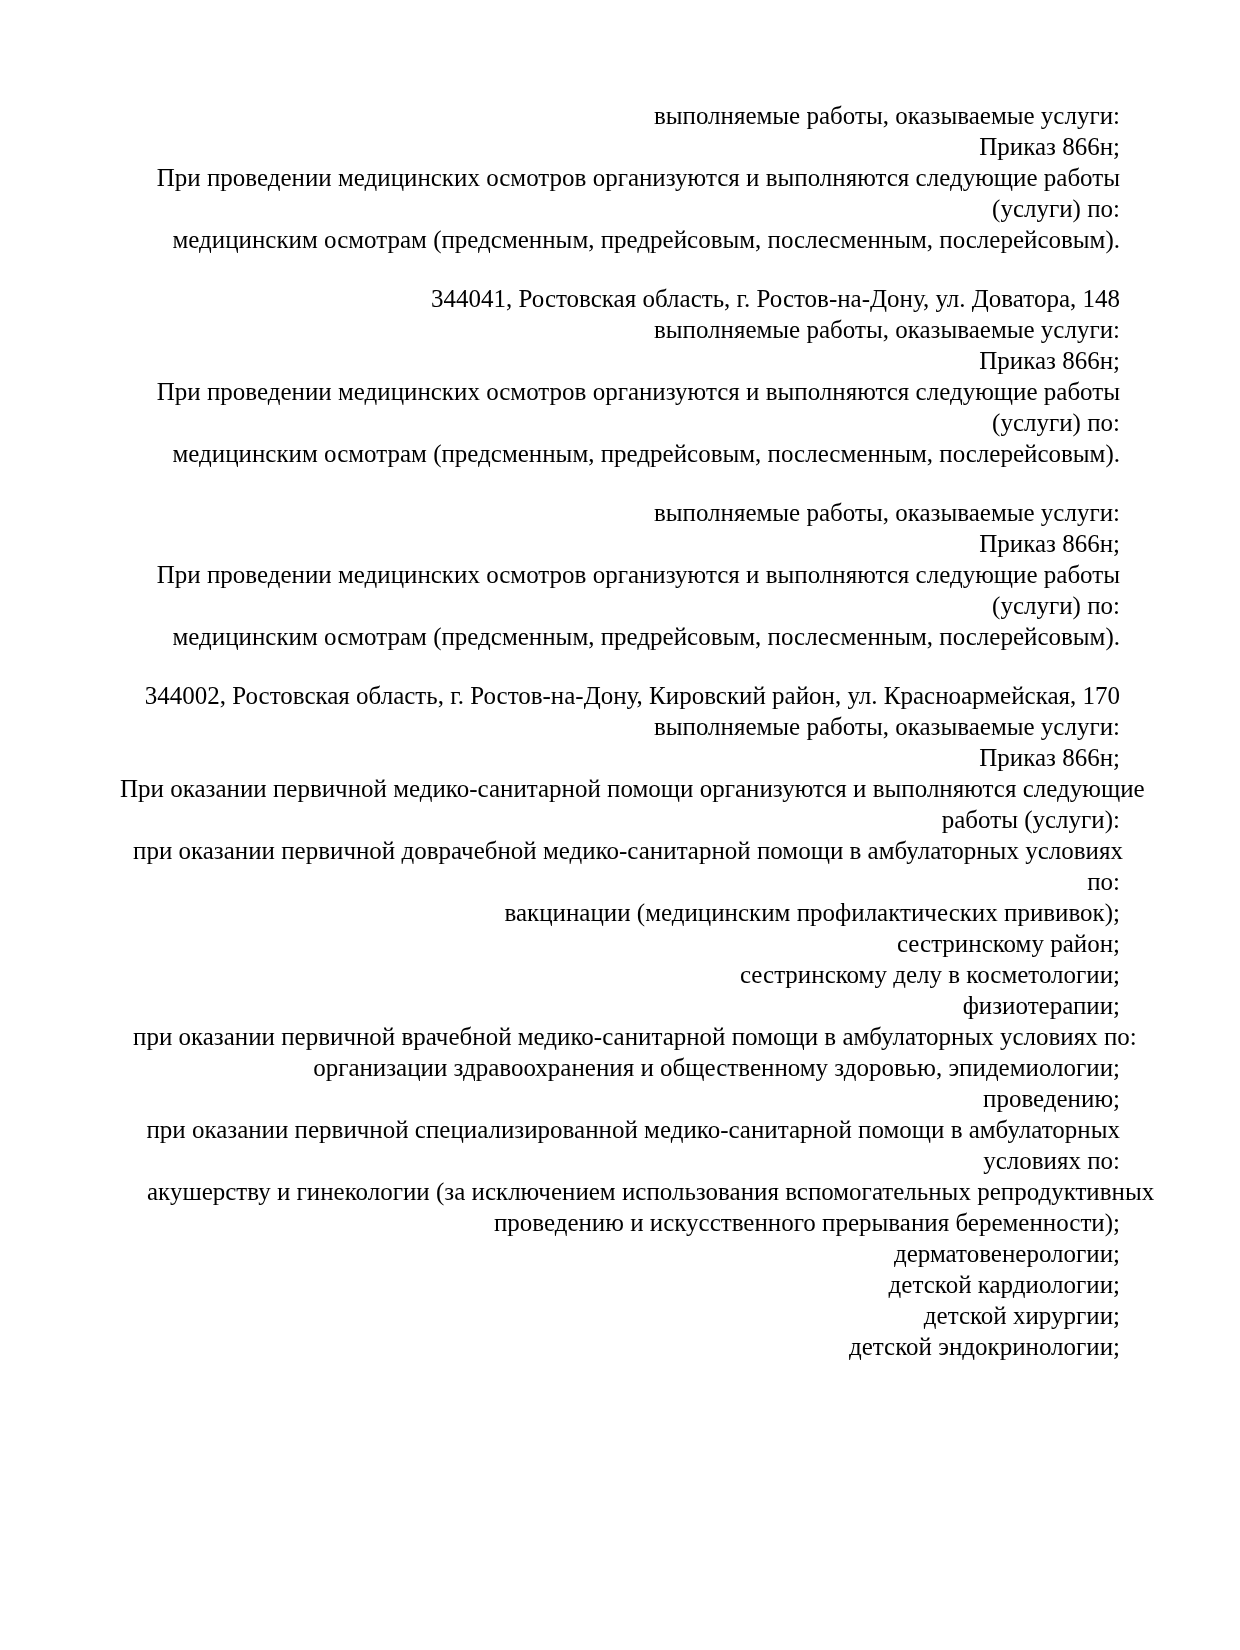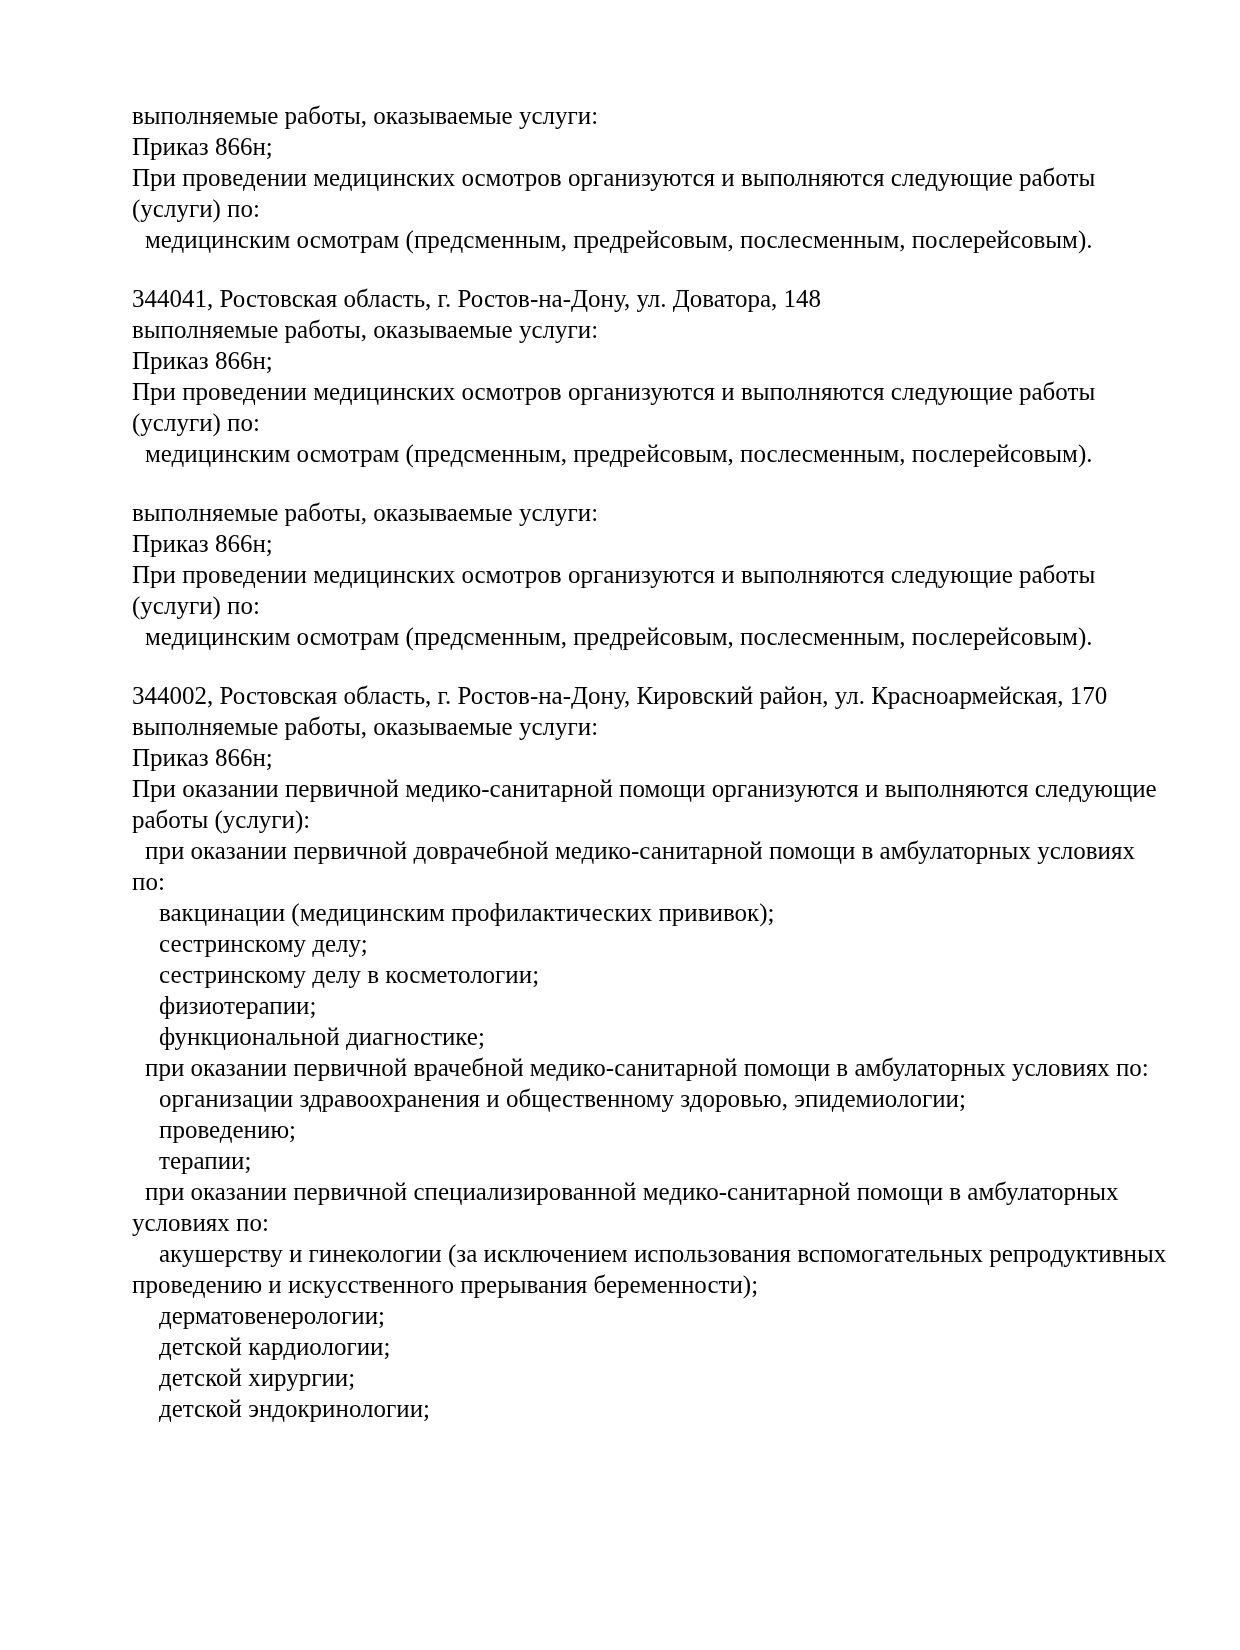--- a/index.html
+++ b/index.html
@@ -13,23 +13,24 @@
     height: 1650px;
     background: #ffffff;
     color: #000000;
     overflow: hidden;
     font-family: "Liberation Serif", "DejaVu Serif", serif;
     font-size: 25px;
     line-height: 31px;
   }
   .content {
     position: absolute;
-    left: 132px;
+    left: 120px;
     top: 100px;
     width: 1000px;
+    text-align: right;
   }
   .block {
     margin: 0 0 28px 0;
   }
   .line {
     white-space: nowrap;
     padding-left: 0;
   }
   .ind1 { padding-left: 13px; }
   .ind2 { padding-left: 27px; }
@@ -63,28 +64,26 @@
       </div>
       <div class="block">
         <div class="line ind0">344002, Ростовская область, г. Ростов-на-Дону, Кировский район, ул. Красноармейская, 170</div>
         <div class="line ind0">выполняемые работы, оказываемые услуги:</div>
         <div class="line ind0">Приказ 866н;</div>
         <div class="line ind0">При оказании первичной медико-санитарной помощи организуются и выполняются следующие</div>
         <div class="line ind0">работы (услуги):</div>
         <div class="line ind1">при оказании первичной доврачебной медико-санитарной помощи в амбулаторных условиях</div>
         <div class="line ind0">по:</div>
         <div class="line ind2">вакцинации (медицинским профилактических прививок);</div>
-        <div class="line ind2">сестринскому делу;</div>
+        <div class="line ind2">сестринскому район;</div>
         <div class="line ind2">сестринскому делу в косметологии;</div>
         <div class="line ind2">физиотерапии;</div>
-        <div class="line ind2">функциональной диагностике;</div>
         <div class="line ind1">при оказании первичной врачебной медико-санитарной помощи в амбулаторных условиях по:</div>
         <div class="line ind2">организации здравоохранения и общественному здоровью, эпидемиологии;</div>
         <div class="line ind2">проведению;</div>
-        <div class="line ind2">терапии;</div>
         <div class="line ind1">при оказании первичной специализированной медико-санитарной помощи в амбулаторных</div>
         <div class="line ind0">условиях по:</div>
         <div class="line ind2">акушерству и гинекологии (за исключением использования вспомогательных репродуктивных</div>
         <div class="line ind0">проведению и искусственного прерывания беременности);</div>
         <div class="line ind2">дерматовенерологии;</div>
         <div class="line ind2">детской кардиологии;</div>
         <div class="line ind2">детской хирургии;</div>
         <div class="line ind2">детской эндокринологии;</div>
       </div>
     </div>

